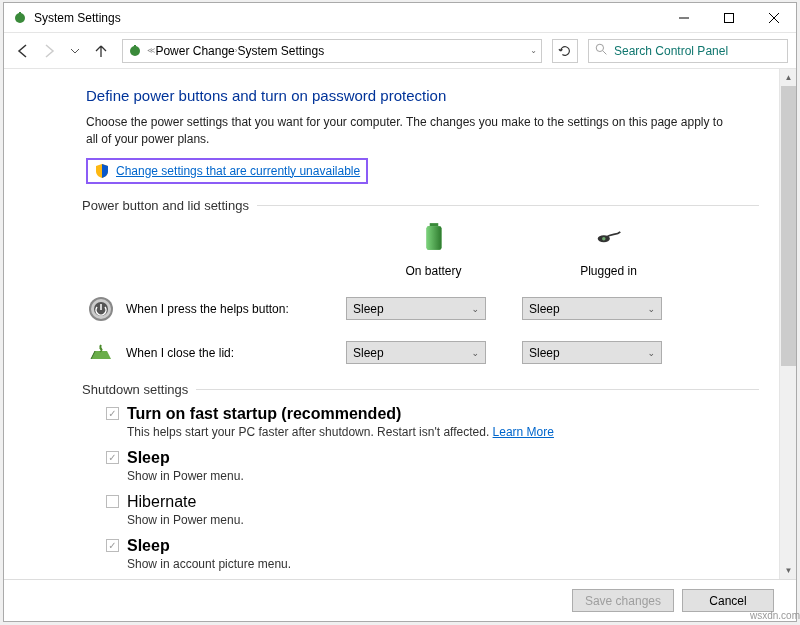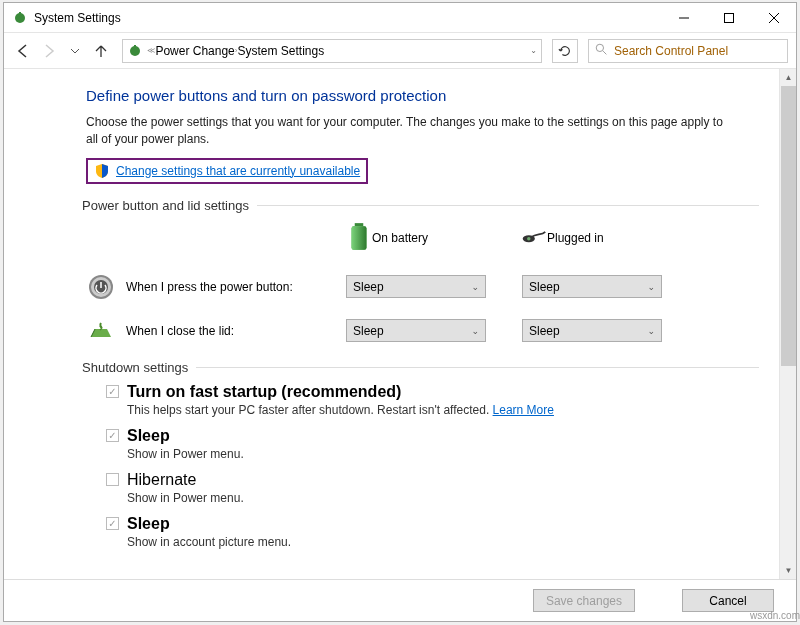--- a/index.html
+++ b/index.html
@@ -11,55 +11,55 @@
 .winbtns { display: flex; height: 100%; }
 .winbtn { width: 45px; display: flex; align-items: center; justify-content: center; font-family: "Segoe MDL2 Assets", sans-serif; font-size: 10px; }
 .toolbar { height: 36px; display: flex; align-items: center; padding: 0 8px; gap: 4px; border-bottom: 1px solid #e5e5e5; }
 .navbtn { width: 22px; height: 22px; display: flex; align-items: center; justify-content: center; color: #333; }
 .navbtn.disabled { color: #bbb; }
 .breadcrumb-wrap { flex: 1; display: flex; align-items: center; border: 1px solid #ccc; height: 24px; margin: 0 6px; padding: 0 4px; }
 .breadcrumb-wrap .bicon { width: 16px; height: 16px; margin-right: 4px; }
 .bc-sep { color: #888; font-size: 8px; }
 .bc-chev { color: #666; font-size: 8px; margin-left: auto; }
 .refresh { width: 26px; height: 24px; border: 1px solid #ccc; display: flex; align-items: center; justify-content: center; }
-.searchbox { width: 200px; height: 24px; border: 1px solid #ccc; margin-left: 6px; display: flex; align-items: center; padding: 0 6px; color: #a16207; }
+.searchbox { width: 200px; height: 24px; border: 1px solid #ccc; margin-left: 6px; display: flex; align-items: center; padding: 0 6px; color: #0f766e; }
 .searchbox .sicon { margin-right: 6px; }
 .content-wrap { flex: 1; display: flex; overflow: hidden; }
 .content { flex: 1; padding: 18px 20px 0 70px; overflow-y: auto; margin-left: 12px; }
 .scrollbar { width: 17px; background: #f0f0f0; border-left: 1px solid #e5e5e5; position: relative; }
 .scrollbar .scr-arrow { width: 17px; height: 17px; display: flex; align-items: center; justify-content: center; font-size: 8px; color: #666; }
 .scrollbar .scr-arrow.up { position: absolute; top: 0; }
 .scrollbar .scr-arrow.down { position: absolute; bottom: 0; }
 .scrollbar .thumb { position: absolute; top: 17px; width: 15px; left: 1px; height: 280px; background: #ccc; }
 h1.page-title { color: #003399; font-size: 15px; font-weight: 400; margin-bottom: 10px; }
 .subtitle { color: #222; font-size: 12px; line-height: 1.4; margin-bottom: 10px; max-width: 640px; }
-.highlighted { display: inline-flex; align-items: center; border: 2px solid #701a75; padding: 3px 6px; margin-bottom: 14px; }
+.highlighted { display: inline-flex; align-items: center; border: 2px solid #8b5cf6; padding: 3px 6px; margin-bottom: 14px; }
 .shield { width: 16px; height: 16px; margin-right: 6px; }
 .link { color: #0066cc; text-decoration: underline; font-size: 12px; }
 .section-label { color: #333; font-size: 13px; margin: 0 0 8px -4px; display: flex; align-items: center; }
 .section-label::after { content: ""; flex: 1; border-top: 1px solid #ddd; margin-left: 8px; }
 .power-header { display: flex; margin: 6px 0 16px 0; }
 .power-header .spacer { width: 260px; }
-.power-header .col { width: 175px; display: flex; align-items: center; gap: 0; }
+.power-header .col { width: 175px; display: flex; align-items: center; gap: 8px; flex-direction: column; }
 .power-header .col svg, .power-header .col .picon { width: 26px; height: 32px; }
 .setting-row { display: flex; align-items: center; margin-bottom: 14px; }
 .setting-row .ricon { width: 30px; height: 30px; margin-right: 10px; display: flex; align-items: center; justify-content: center; }
 .setting-row .rlabel { width: 220px; font-size: 12px; }
 .setting-row .selectctl { width: 140px; height: 23px; border: 1px solid #adadad; background: #e1e1e1; display: flex; align-items: center; padding: 0 6px; font-size: 12px; justify-content: space-between; margin-right: 36px; }
 .setting-row .selectctl .chev { font-size: 9px; color: #555; }
 .shutdown-list { margin: 6px 0 0 20px; }
 .sopt { margin-bottom: 10px; }
 .sopt .srow { display: flex; align-items: center; gap: 8px; }
 .sopt .chk { width: 13px; height: 13px; border: 1px solid #bbb; display: flex; align-items: center; justify-content: center; font-size: 10px; color: #9c9c9c; }
 .sopt .chk.checked::after { content: "✓"; }
 .sopt .slabel { font-size: 16px; }
 .sopt .slabel.bold { font-weight: 600; }
 .sopt .sdesc { font-size: 12px; color: #333; margin-left: 21px; margin-top: 2px; }
 .footer { height: 42px; border-top: 1px solid #ddd; display: flex; align-items: center; justify-content: flex-end; padding: 0 22px; gap: 8px; }
-.btn { height: 23px; min-width: 92px; border: 1px solid #adadad; background: #e1e1e1; font-size: 12px; padding: 6px 12px; display: flex; align-items: center; justify-content: center; margin-left: 39px; }
+.btn { height: 23px; min-width: 92px; border: 1px solid #adadad; background: #e1e1e1; font-size: 12px; padding: 6px 12px; display: flex; align-items: center; justify-content: center; }
 .btn.disabled { color: #9e9e9e; }
 .watermark { position: absolute; bottom: 4px; right: 0; font-size: 10px; color: #999; }
 </style>
 </head>
 <body>
 
 <div class="window">
 
   <div class="titlebar">
     <span class="icon">
@@ -189,21 +189,21 @@
 
       <div class="setting-row">
         <span class="ricon">
           <svg width="28" height="28" viewBox="0 0 28 28">
               <circle cx="14" cy="14" r="12" fill="#888"></circle>
               <circle cx="14" cy="14" r="10" fill="#ccc"></circle>
               <circle cx="14" cy="14" r="7" fill="#555"></circle>
               <path d="M14 9 V15 M10 12 A5 5 0 1 0 18 12" fill="none" stroke="#fff" stroke-width="1.5"></path>
             </svg>
         </span>
-        <span class="rlabel">When I press the power button:</span>
+        <span class="rlabel">When I press the helps button:</span>
         <div class="selectctl">
           <span>Sleep</span>
             <span class="chev">⌄</span>
         </div>
         <div class="selectctl">
           <span>Sleep</span>
             <span class="chev">⌄</span>
         </div>
       </div>
 

